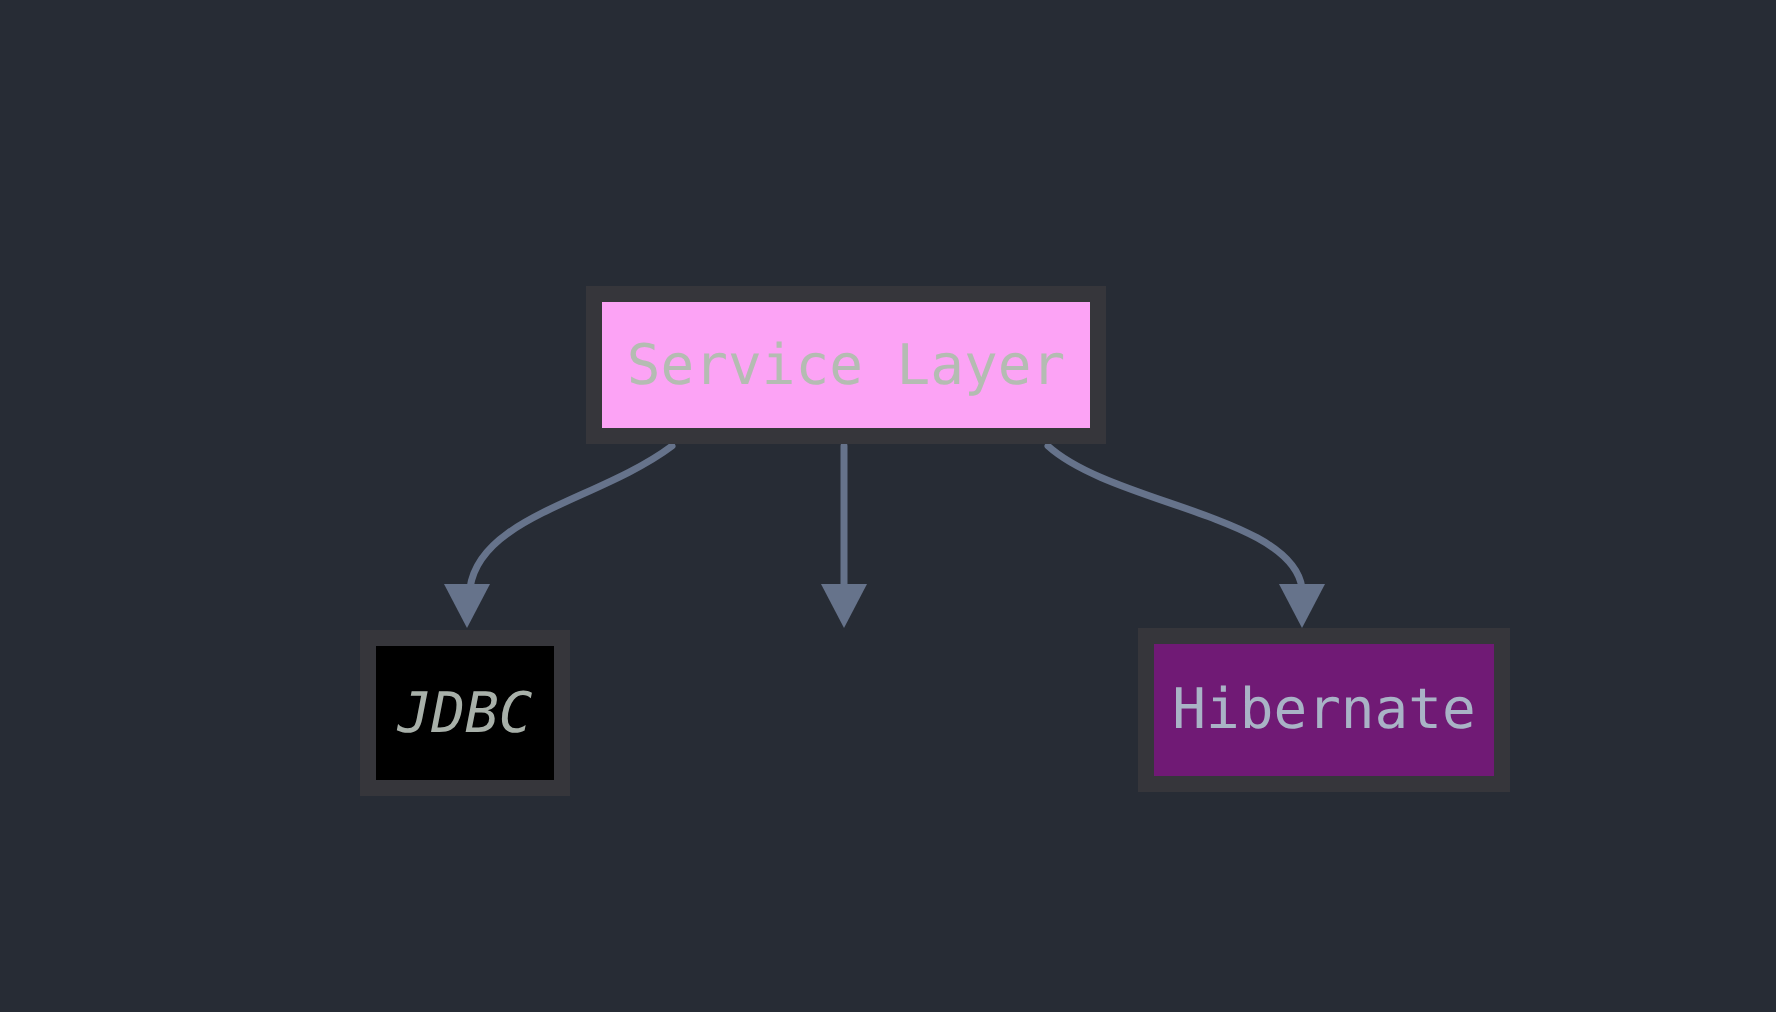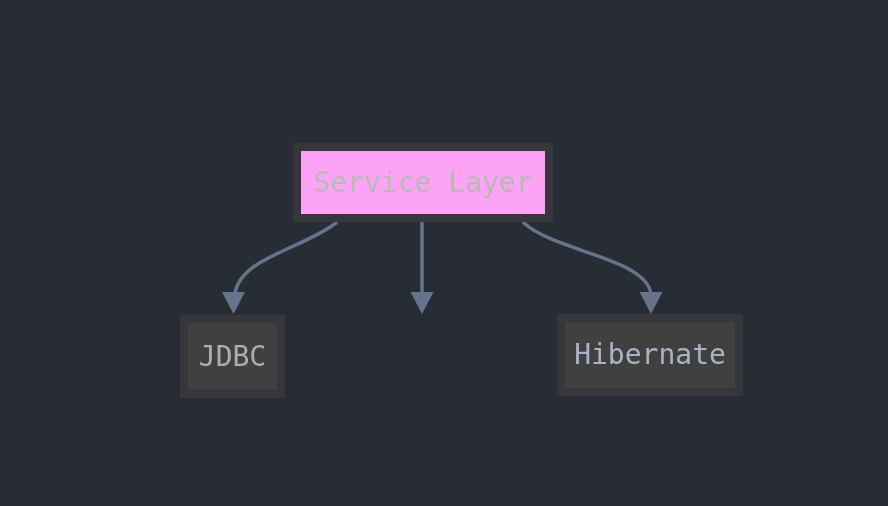--- a/index.html
+++ b/index.html
@@ -54,22 +54,22 @@
     <polygon class="edge-head" points="410.5,292 433.5,292 422,314" fill="#66738b"></polygon>
 
     <path class="edge-path" d="M 524 223 C 556 252 646 258 651 294" fill="none" stroke-width="3.5" stroke-linecap="round" stroke="#66738b"></path>
     <polygon class="edge-head" points="639.5,292 662.5,292 651,314" fill="#66738b"></polygon>
   </svg>
 
   <div class="node node-service" style="background: rgb(252, 163, 245); color: rgb(180, 188, 178); border-color: rgb(54, 54, 59);">
     <span>Service Layer</span>
   </div>
 
-  <div class="node node-jdbc" style="background: #404040; color: rgb(168, 176, 169); border-color: rgb(54, 54, 59);">
+  <div class="node node-jdbc" style="background: #000000; color: rgb(168, 176, 169); border-color: rgb(54, 54, 59); font-style: italic;">
     <span>JDBC</span>
   </div>
 
 
-  <div class="node node-hibernate" style="background: #404040; color: rgb(169, 179, 198); border-color: rgb(54, 54, 59);">
+  <div class="node node-hibernate" style="background: #701a75; color: rgb(169, 179, 198); border-color: rgb(54, 54, 59); margin-left: 12px;">
     <span>Hibernate</span>
   </div>
 
 </div>
 
 </body></html>

